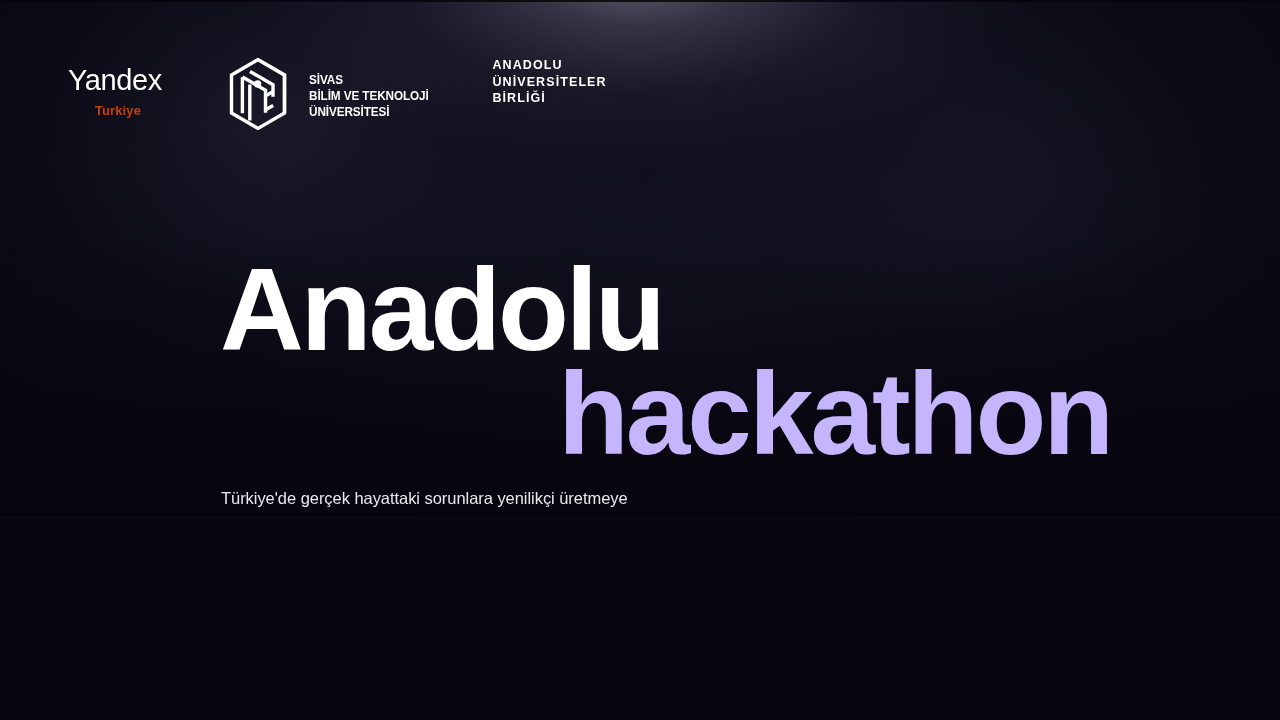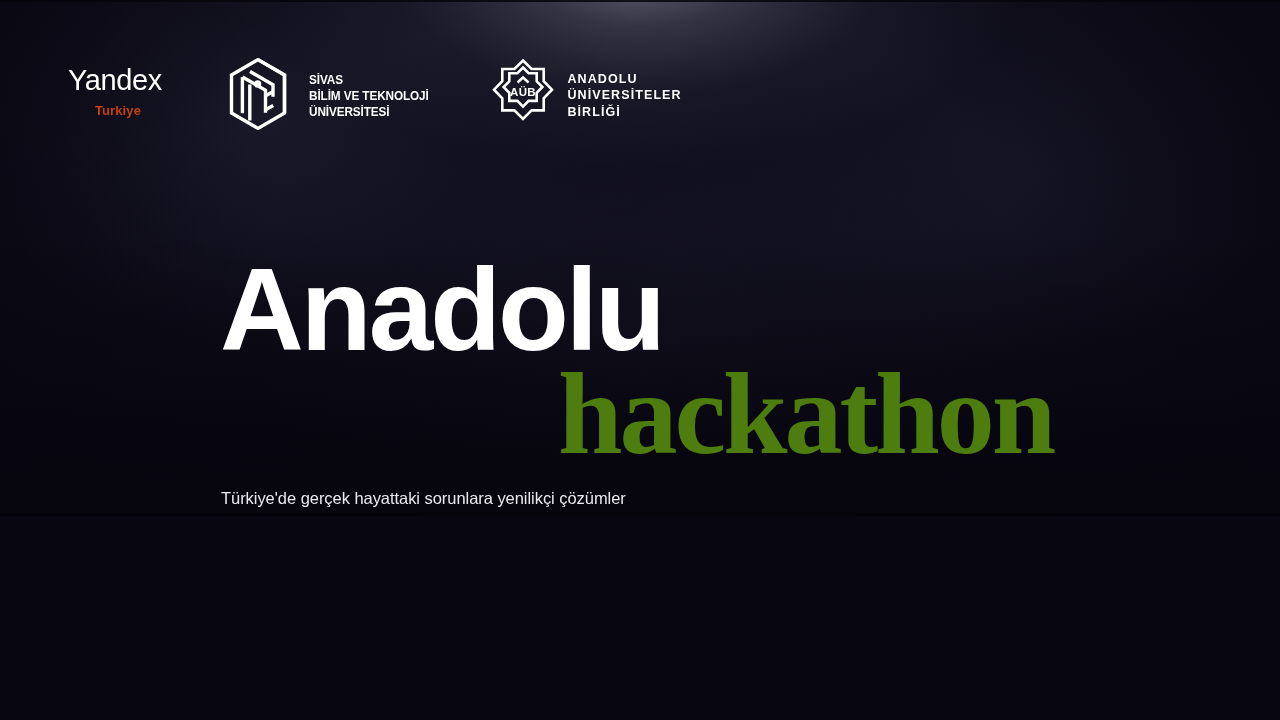--- a/index.html
+++ b/index.html
@@ -141,26 +141,26 @@
     line-height:0.90;
     font-family:"Liberation Sans", sans-serif;
   }
   .title-accent-row {
     display:flex;
     justify-content:flex-start;
     margin-top:-4px;
     padding-left:338px;
   }
   .title-accent {
-    color:#4d7c0f;
+    color:#c4b5fd;
     font-size:116px;
     font-weight:700;
     letter-spacing:-3px;
     line-height:0.98;
-    font-family:Liberation Serif, serif;
+    font-family:Liberation Sans, sans-serif;
   }
 
   
   .subtitle {
     position:absolute;
     left:221px;
     top:487px;
     color:#e9e9ef;
     font-size:16.5px;
     font-weight:400;
@@ -205,42 +205,32 @@
         </svg>
       </span>
       <span class="sivas-text">
         <span>SİVAS</span>
         <span>BİLİM VE TEKNOLOJİ</span>
         <span>ÜNİVERSİTESİ</span>
       </span>
     </div>
 
     <div class="logo logo-aub">
-      <span>
-        <svg width="62" height="70" viewBox="0 0 62 70" fill="none" aria-hidden="true">
-          <g stroke="#ffffff" stroke-width="2.6" fill="none">
-            <path d="M31 2.5 39.6 11h12.1v12.1L60 31.7l-8.3 8.6v12.1H39.6L31 61l-8.6-8.6H10.3V40.3L2 31.7l8.3-8.6V11h12.1L31 2.5Z"></path>
-            <path d="M31 9.5 36.6 15.2h8.1v8.1L50.4 29l-5.7 5.8v8.1h-8.1L31 48.6l-5.6-5.7h-8.1v-8.1L11.6 29l5.7-5.7v-8.1h8.1L31 9.5Z"></path>
-            <path d="M25.5 24.5 31 19.6l5.6 4.9"></path>
-          </g>
-          <text x="31" y="37.5" text-anchor="middle" fill="#ffffff" font-family="Liberation Sans, sans-serif" font-size="11.5" font-weight="700" letter-spacing="0.3">AÜB</text>
-        </svg>
-      </span>
       <span class="aub-text">
         <span>ANADOLU</span>
         <span>ÜNİVERSİTELER</span>
         <span>BİRLİĞİ</span>
       </span>
     </div>
   </div>
 
   <div class="headline">
     <div class="title-main">Anadolu</div>
     <div class="title-accent-row">
       <span class="title-accent">hackathon</span>
     </div>
   </div>
 
   <div class="subtitle">
-    <span class="subtitle-line">Türkiye'de gerçek hayattaki sorunlara yenilikçi çözümler</span>
+    <span class="subtitle-line">Türkiye'de gerçek hayattaki sorunlara yenilikçi üretmeye</span>
   </div>
 
 </div>
 
 </body></html>

